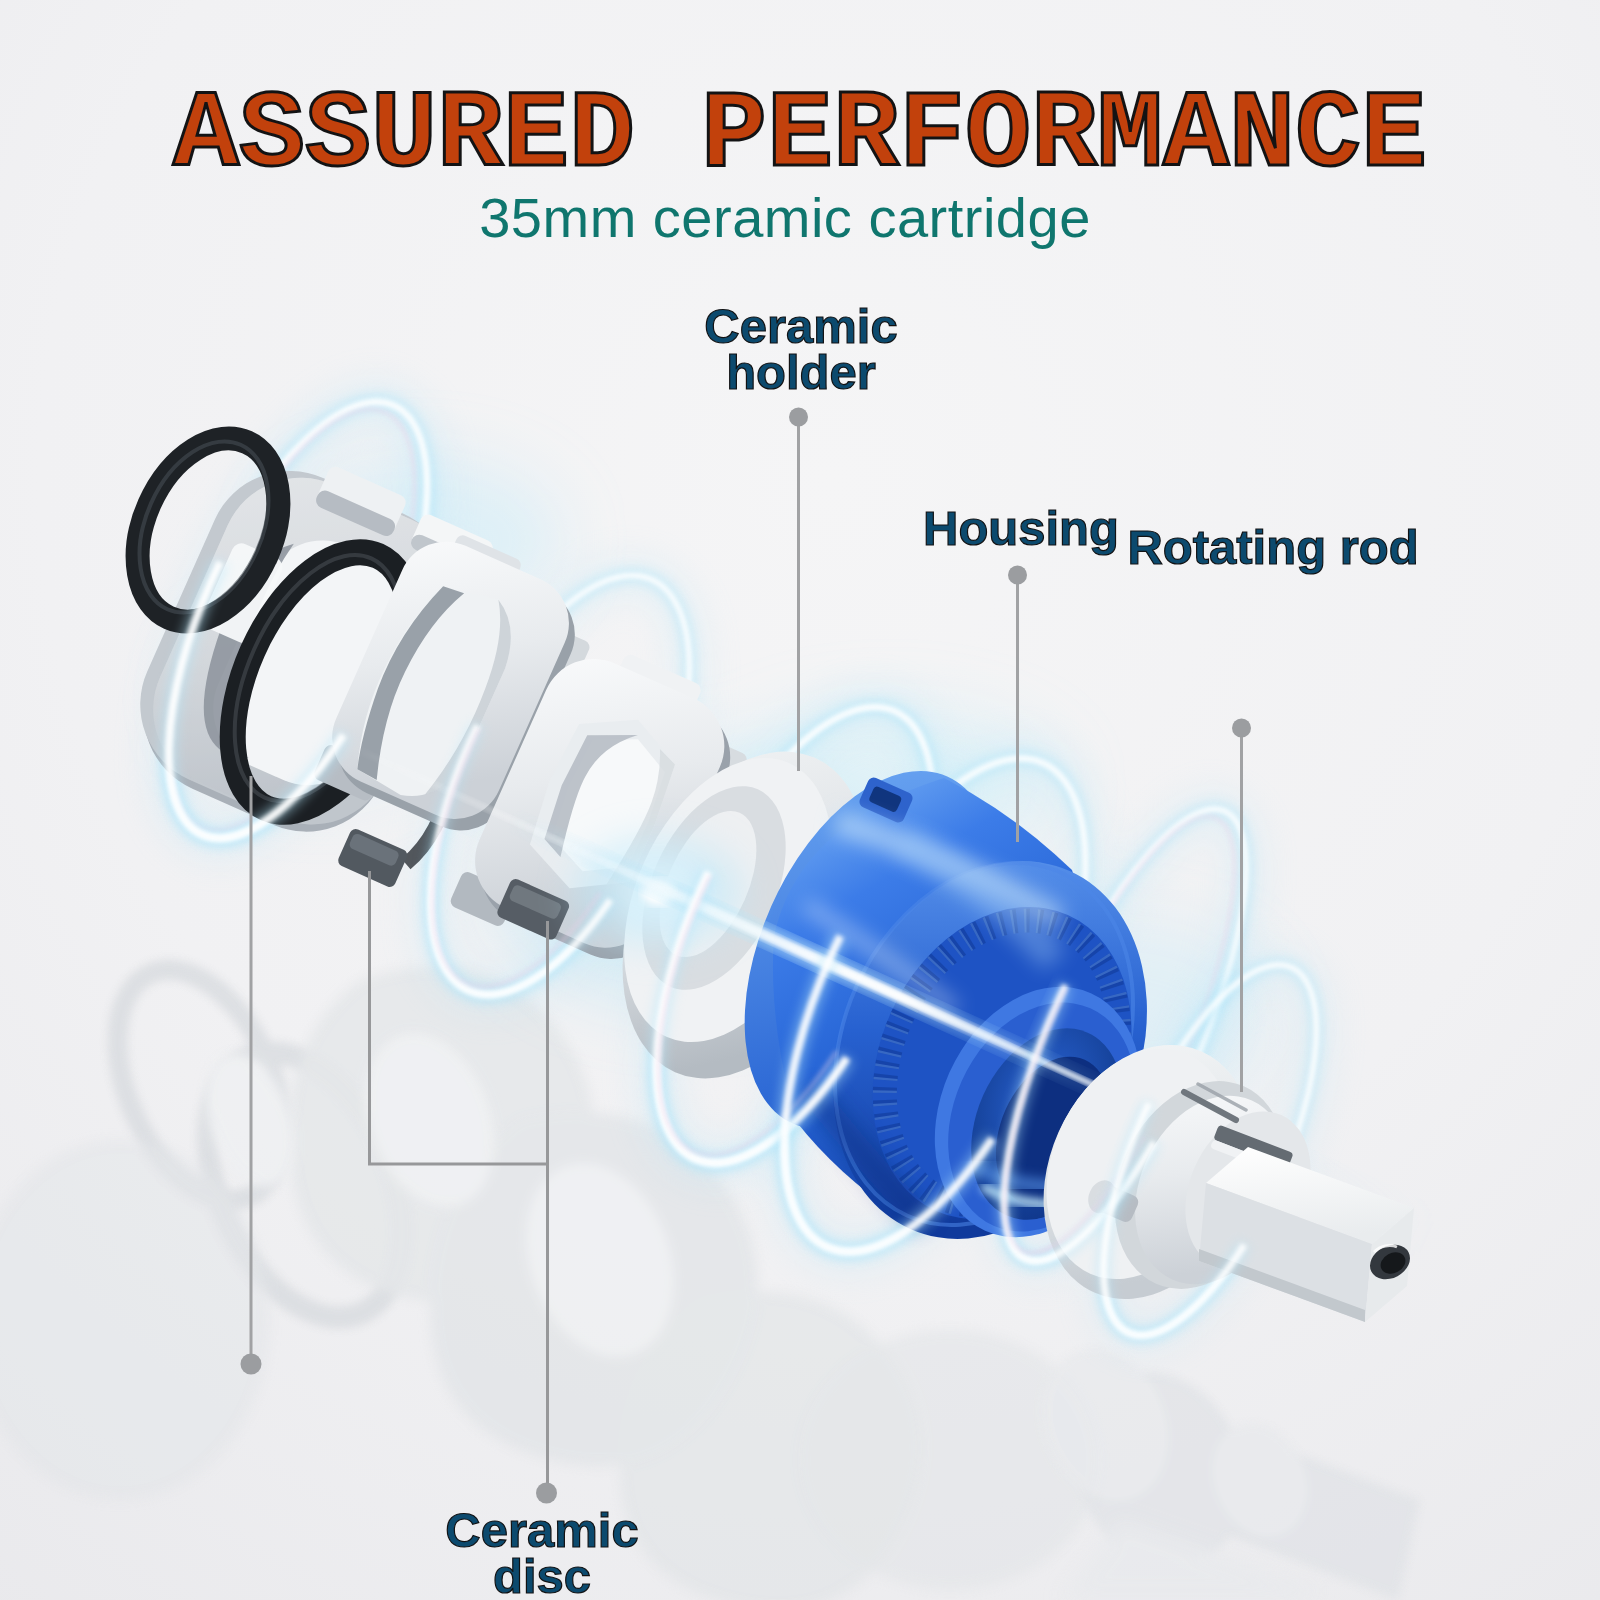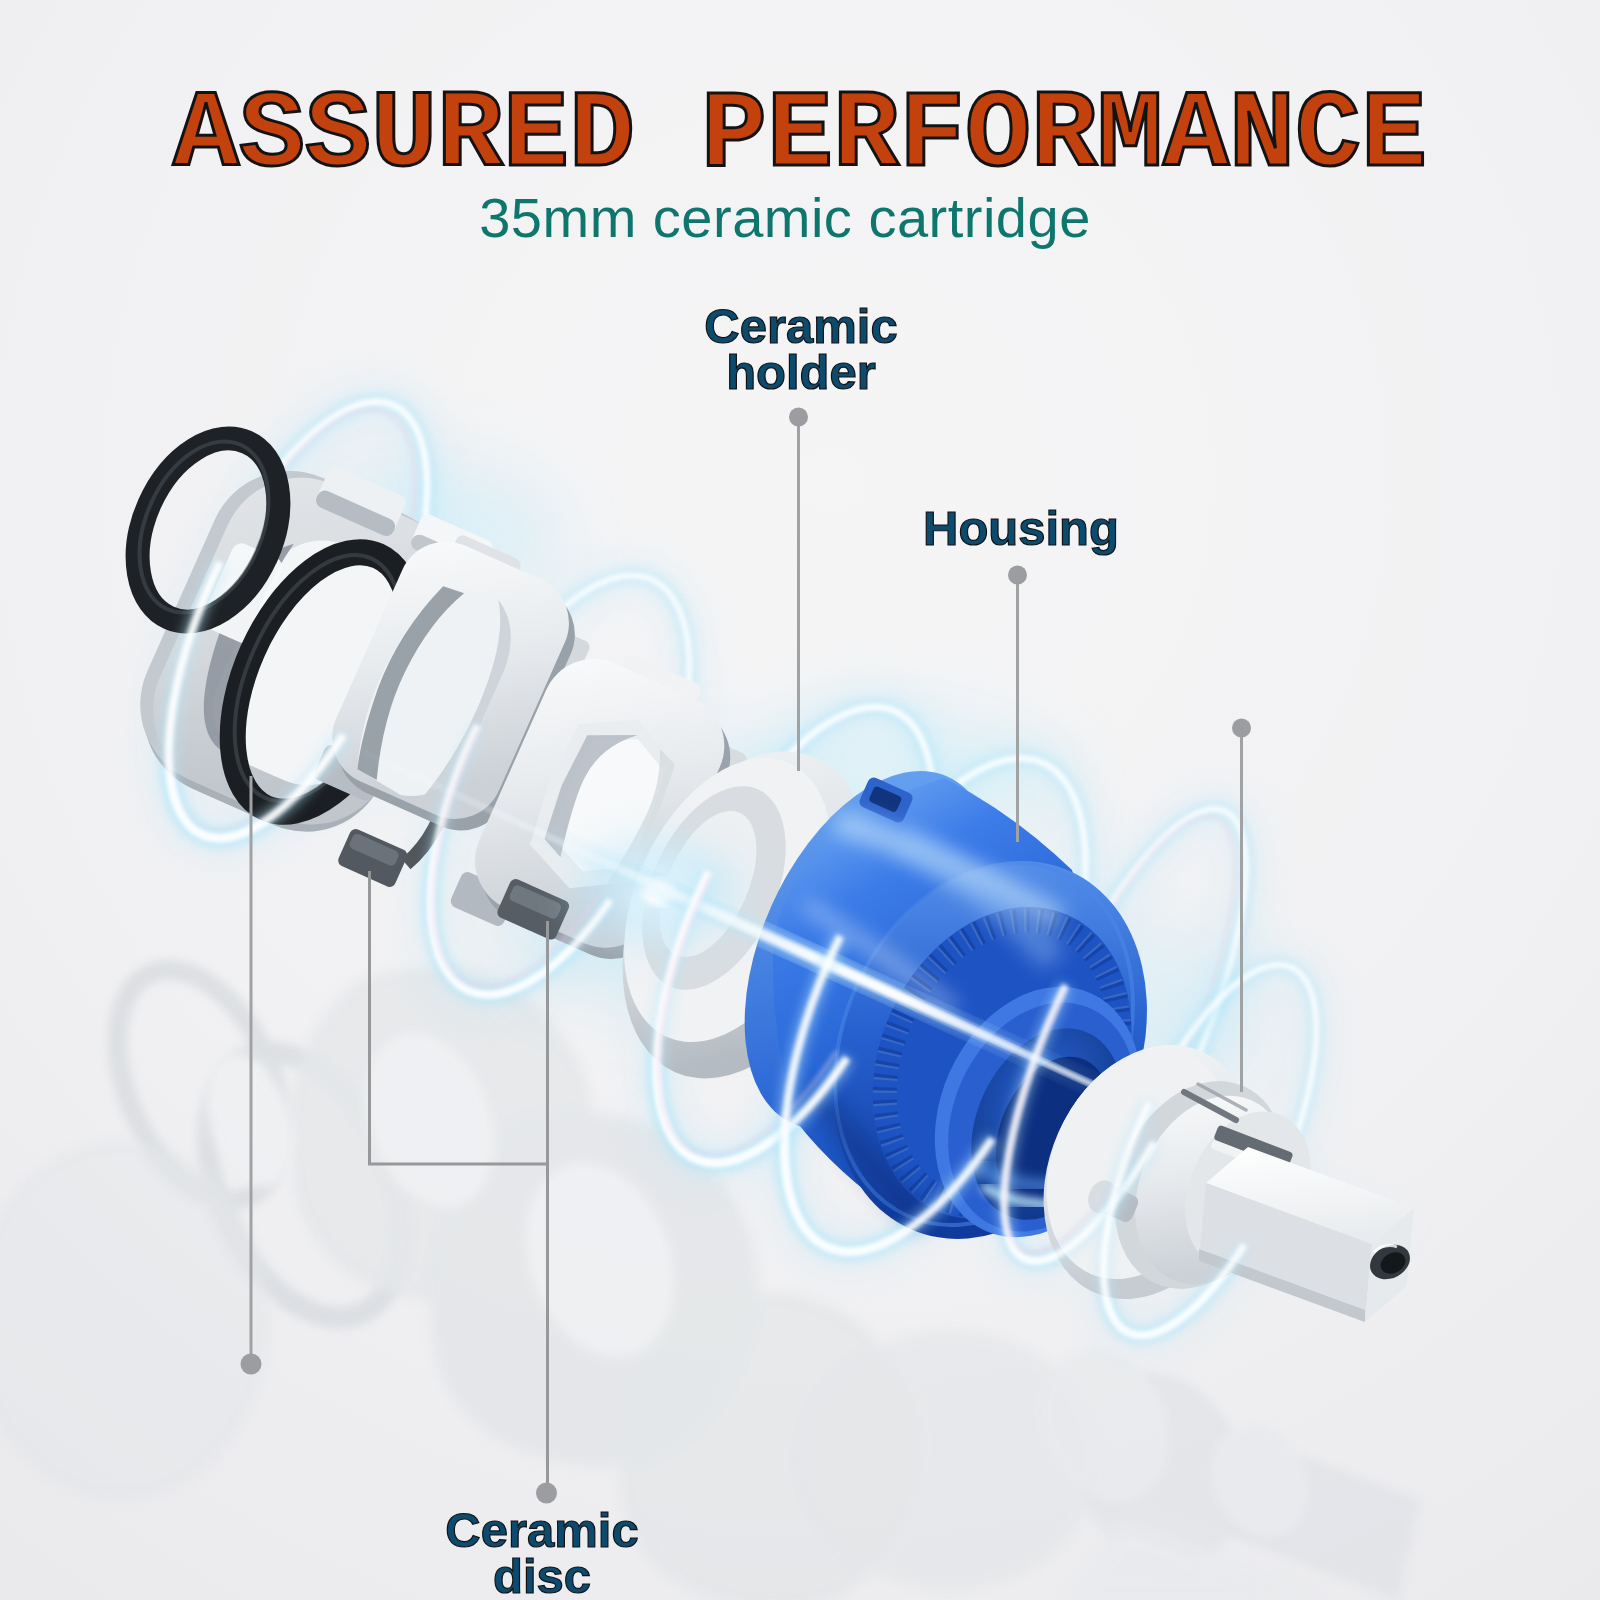--- a/index.html
+++ b/index.html
@@ -435,18 +435,21 @@
 <h1 class="title">ASSURED PERFORMANCE</h1>
 <div class="subtitle">35mm ceramic cartridge</div>
 
 <div class="part-label" style="left:801px;top:303px;">
   <span>Ceramic</span><br>
   <span>holder</span>
 </div>
 <div class="part-label" style="left:1021px;top:505px;">
   <span>Housing</span>
 </div>
+<div class="part-label" style="left:1273px;top:524px;">
+  <span>Rotating rod</span>
+</div>
 <div class="part-label" style="left:542px;top:1507px;">
   <span>Ceramic</span><br>
   <span>disc</span>
 </div>
 
 </div>
 
 </body></html>

